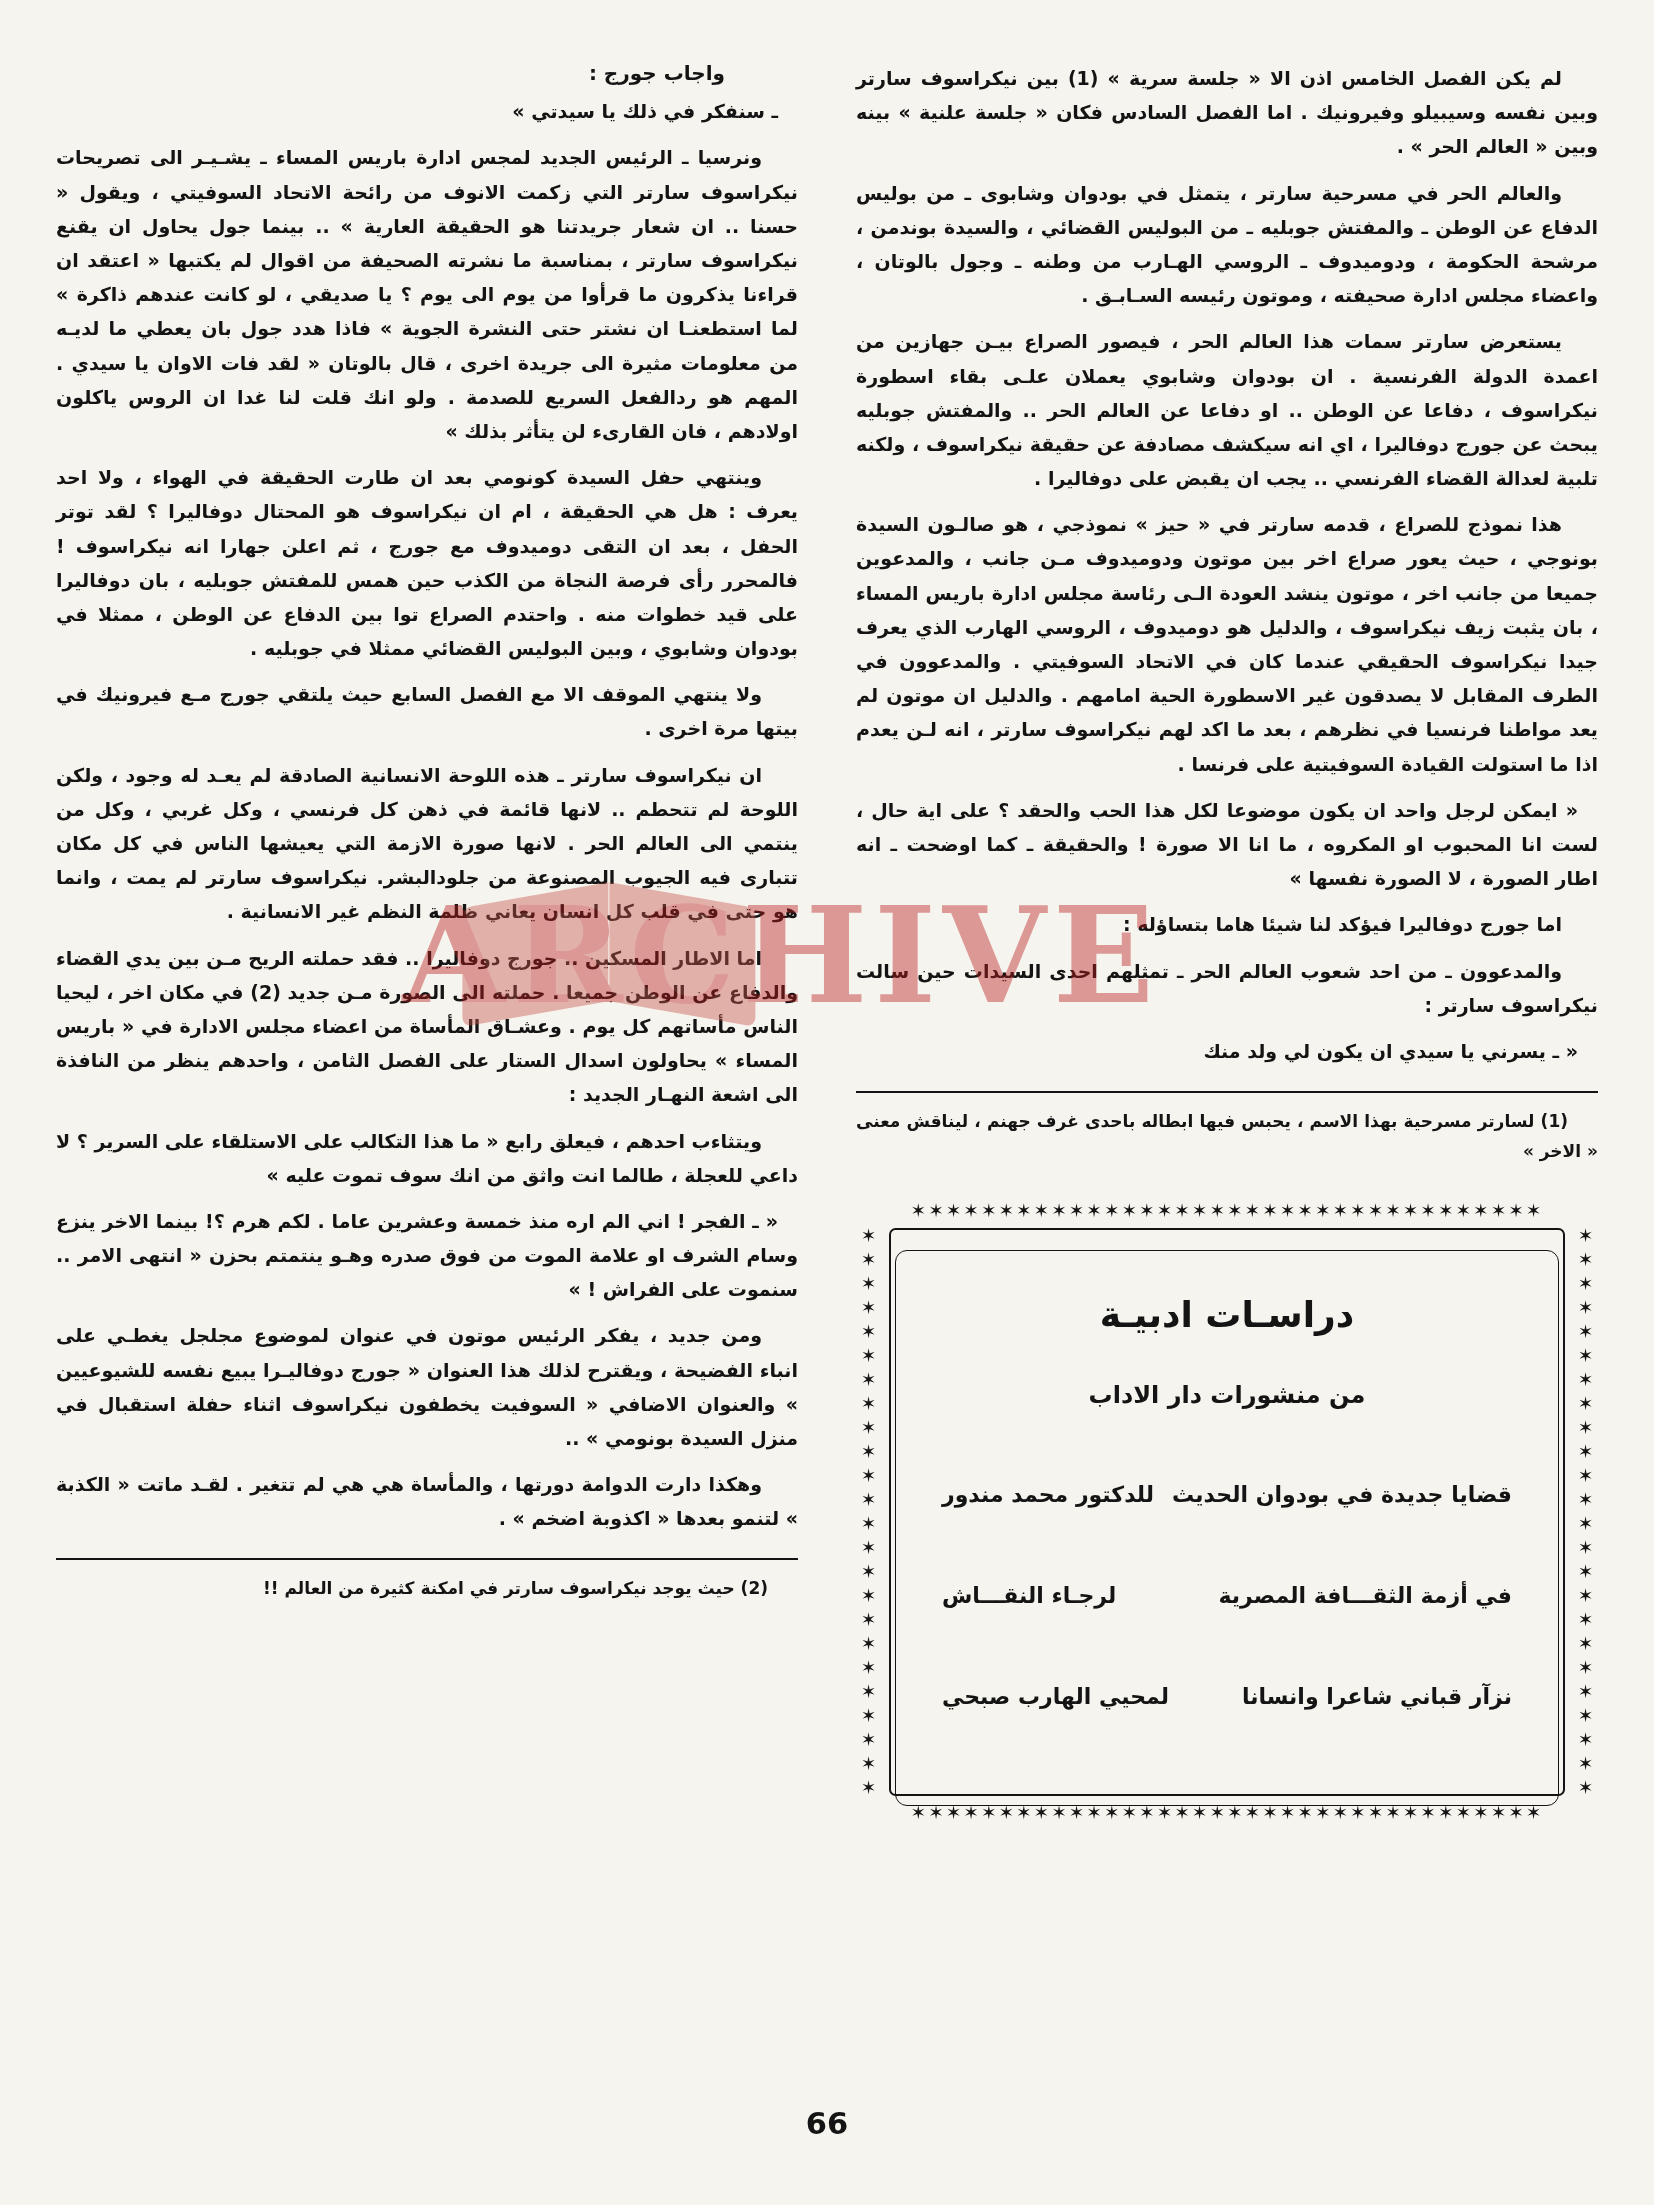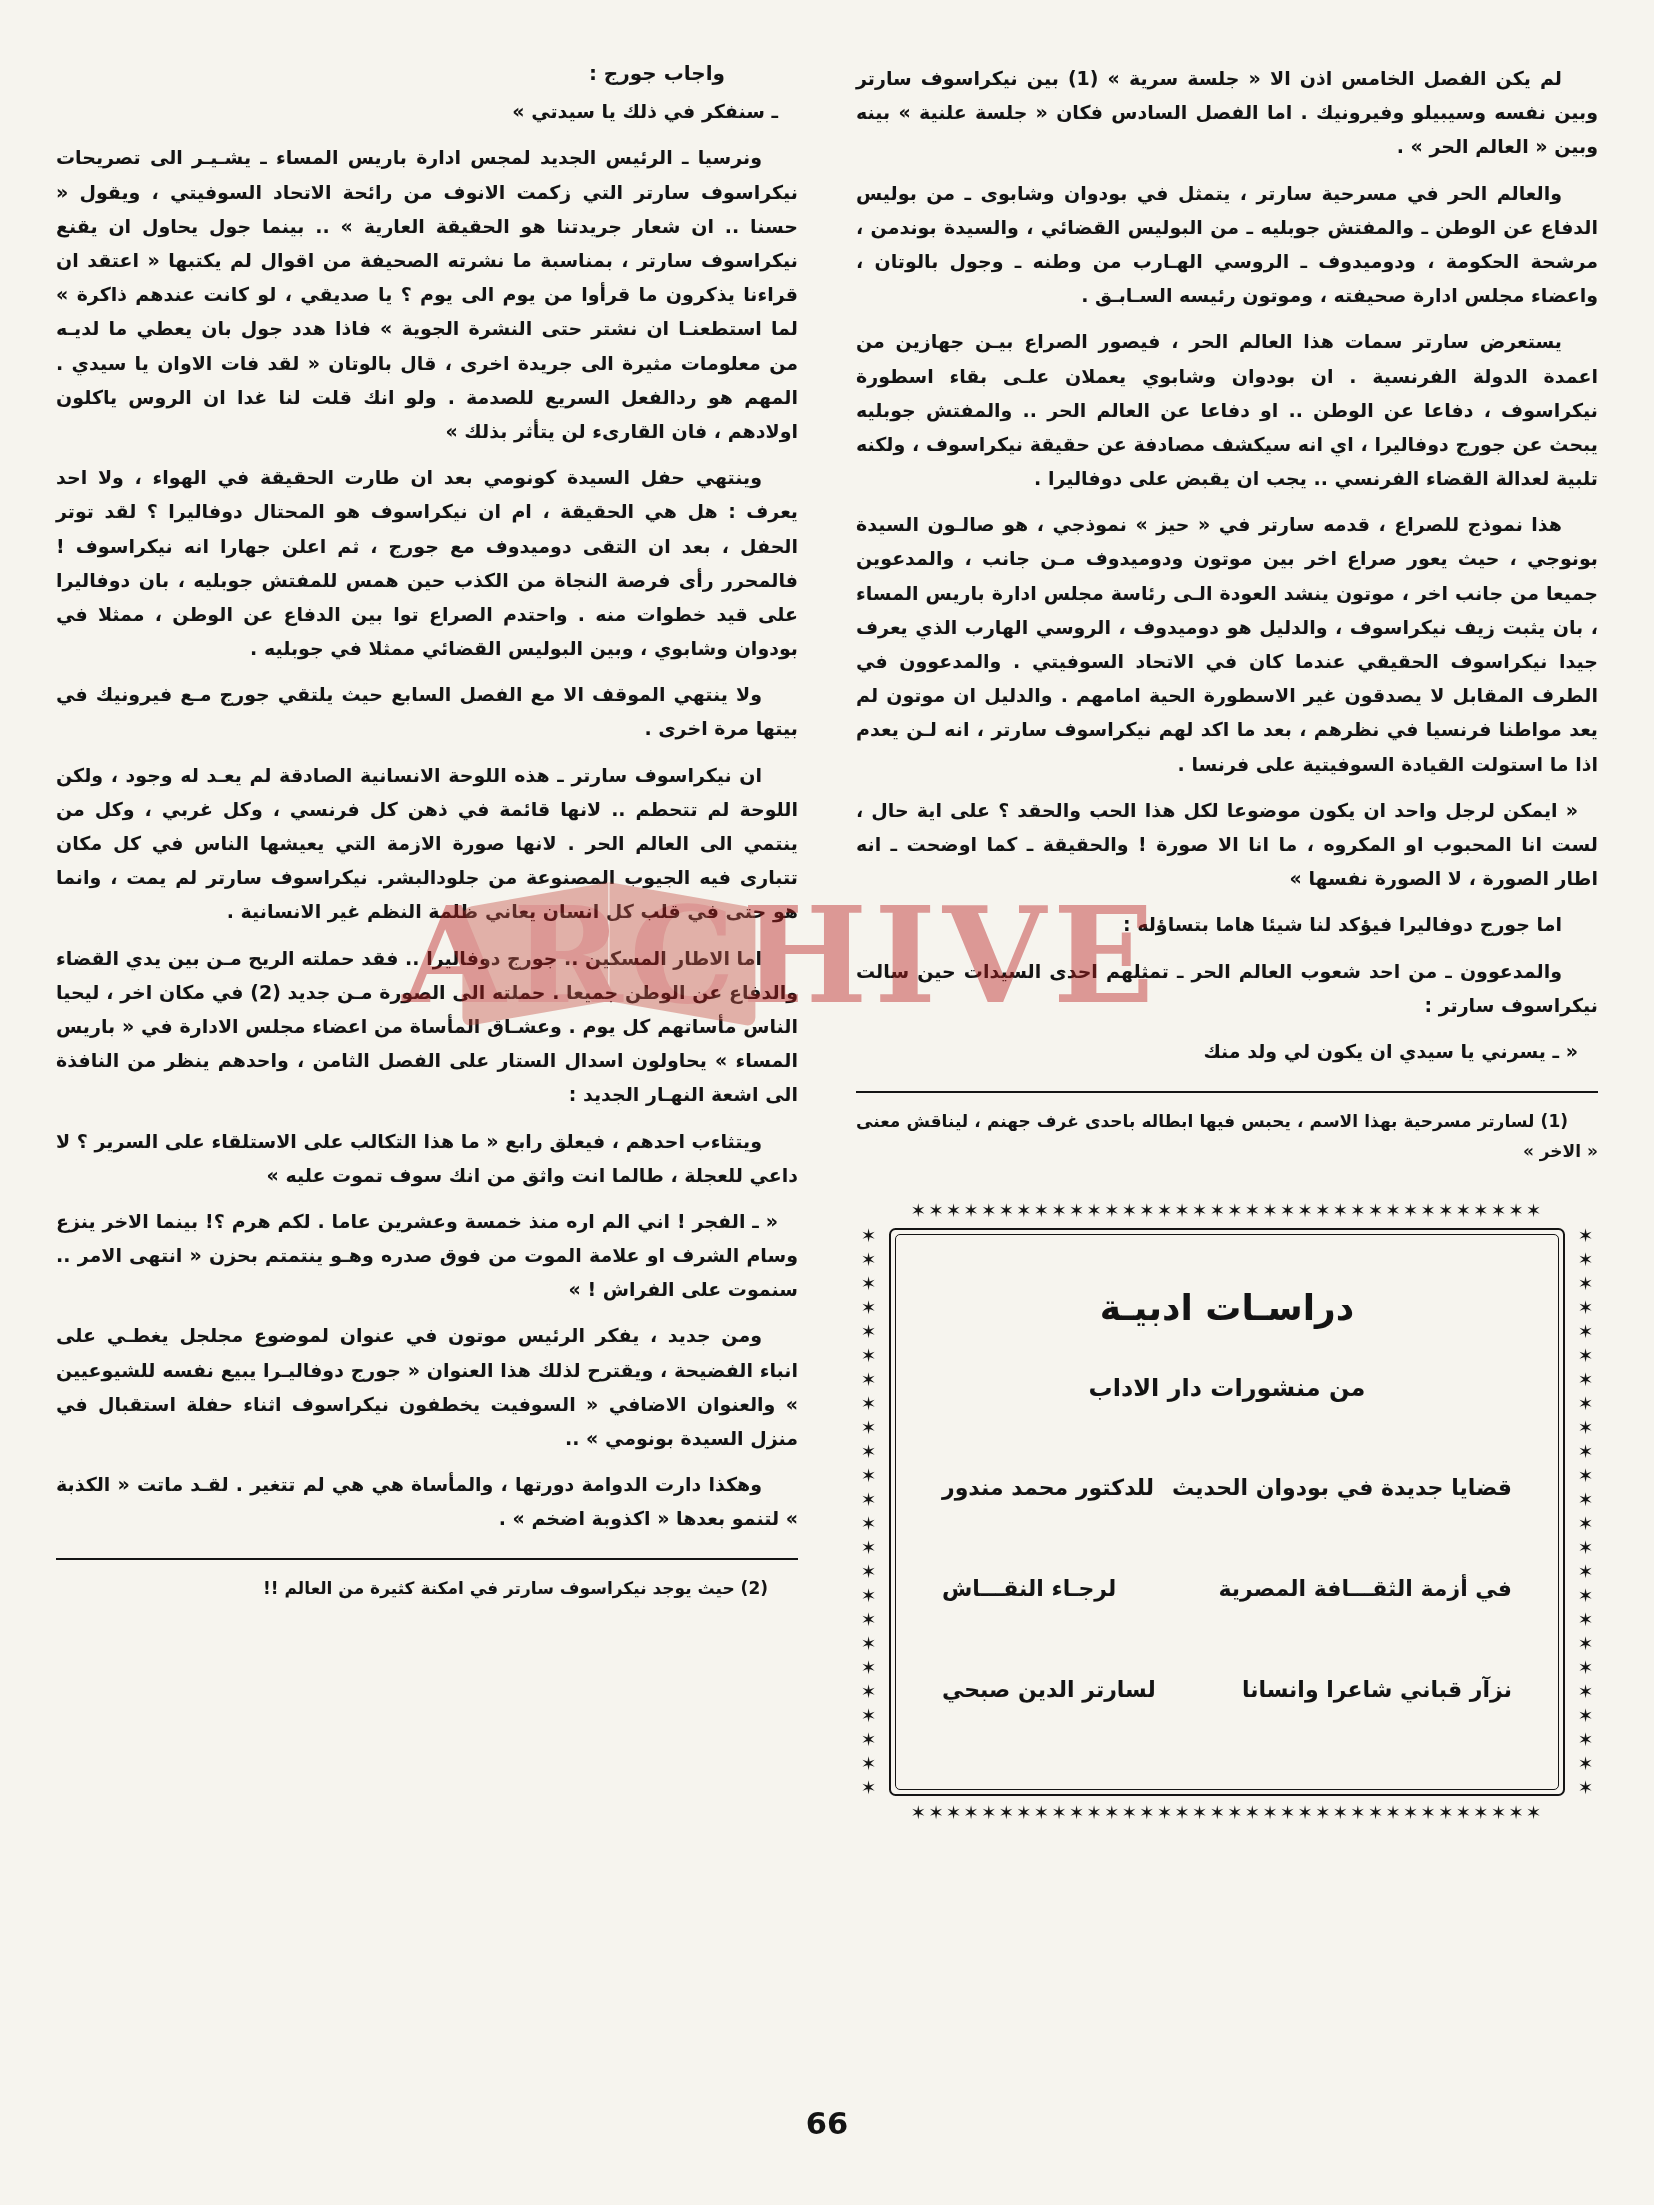--- a/index.html
+++ b/index.html
@@ -84,24 +84,25 @@
   }
   .ad-frame-outer {
     flex: 1;
     border: 2px solid #141414;
     border-radius: 6.6px;
     padding: 4px;
     margin: 4px 8px;
   }
   .ad-frame-inner {
     border: 1.3px solid #141414;
-    border-radius: 5px;
-    padding: 45px 46px 20px 46px;
+    border-radius: 12px;
+    padding: 36px 46px 20px 46px;
     height: 100%;
     box-sizing: border-box;
+    margin-top: 16px;
   }
   .ad-title {
     text-align: center;
     font-size: 36px;
     font-weight: 700;
     margin: 6.6px 0 46px 0;
   }
   .ad-subtitle {
     text-align: center;
     font-size: 24px;
@@ -205,21 +206,21 @@
             <div class="book-row">
               <span>قضايا جديدة في بودوان الحديث</span>
               <span>للدكتور محمد مندور</span>
             </div>
             <div class="book-row">
               <span>في أزمة الثقـــافة المصرية</span>
               <span>لرجـاء النقـــاش</span>
             </div>
             <div class="book-row">
               <span>نزآر قباني شاعرا وانسانا</span>
-              <span>لسارتر الدين صبحي</span>
+              <span>لمحيي الهارب صبحي</span>
             </div>
           </div>
         </div>
         <div class="stars-v">✶✶✶✶✶✶✶✶✶✶✶✶✶✶✶✶✶✶✶✶✶✶✶✶</div>
       </div>
       <div class="stars-h">✶✶✶✶✶✶✶✶✶✶✶✶✶✶✶✶✶✶✶✶✶✶✶✶✶✶✶✶✶✶✶✶✶✶✶✶</div>
     </div>
   </div>
 
   <div class="col">

